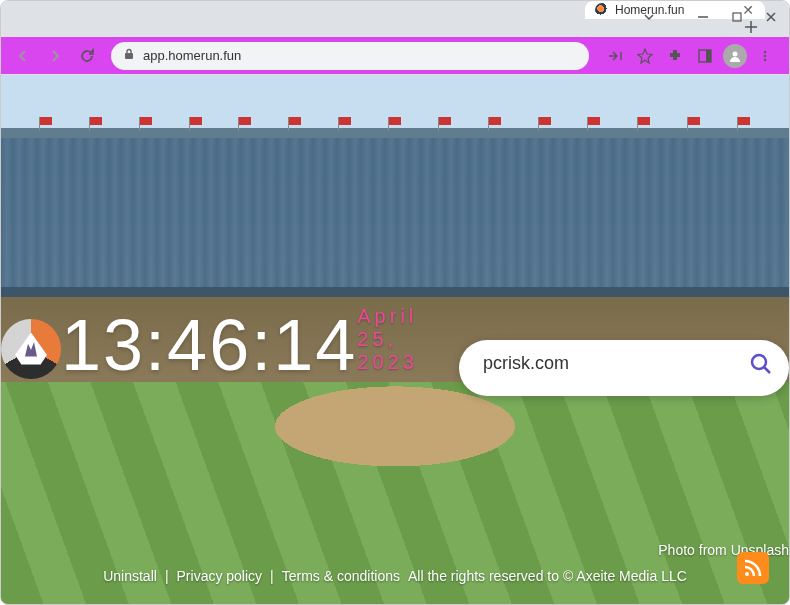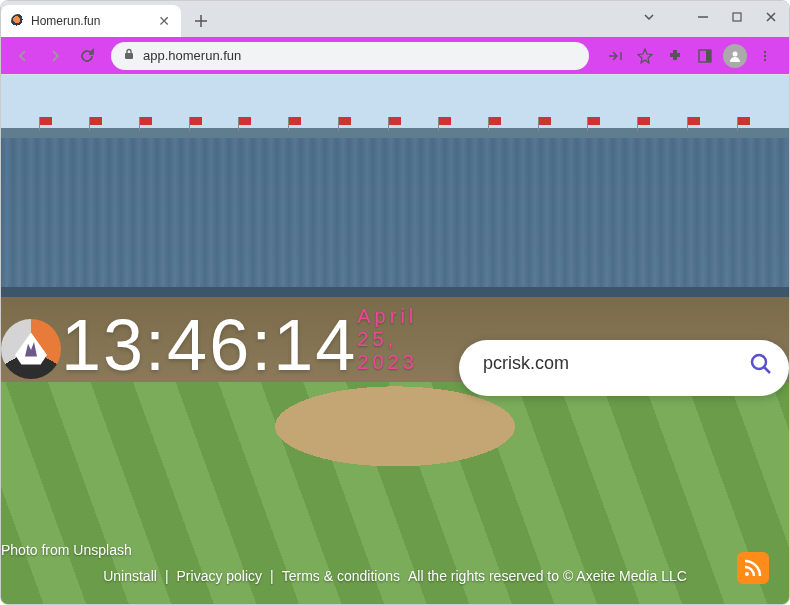--- a/index.html
+++ b/index.html
@@ -14,22 +14,23 @@
       overflow: hidden;
       display: flex;
       flex-direction: column;
     }
     
     .tab-bar {
       height: 36px;
       background: #dee1e6;
       display: flex;
       align-items: flex-end;
-      padding: 0 0;
+      padding: 0 24px;
       position: relative;
+      flex-direction: column;
     }
     
     .tab {
       background: #fff;
       height: 32px;
       width: 180px;
       border-radius: 8px 8px 0 0;
       display: flex;
       align-items: center;
       padding: 0 10px;
@@ -227,21 +228,21 @@
       color: #5a4fcf;
       cursor: pointer;
     }
     
     .footer {
       position: absolute;
       bottom: 20px;
       left: 0;
       right: 0;
       z-index: 2;
-      text-align: left;
+      text-align: right;
       color: #fff;
       font-size: 14px;
       text-shadow: 0 1px 2px rgba(0,0,0,0.4);
     }
     
     .footer-links { margin-top: 10px; display: flex; justify-content: center; gap: 0; flex-wrap: wrap; }
     .footer-links span { padding: 0 4px; }
     .footer-link { cursor: pointer; }
     
     .rss-icon {

